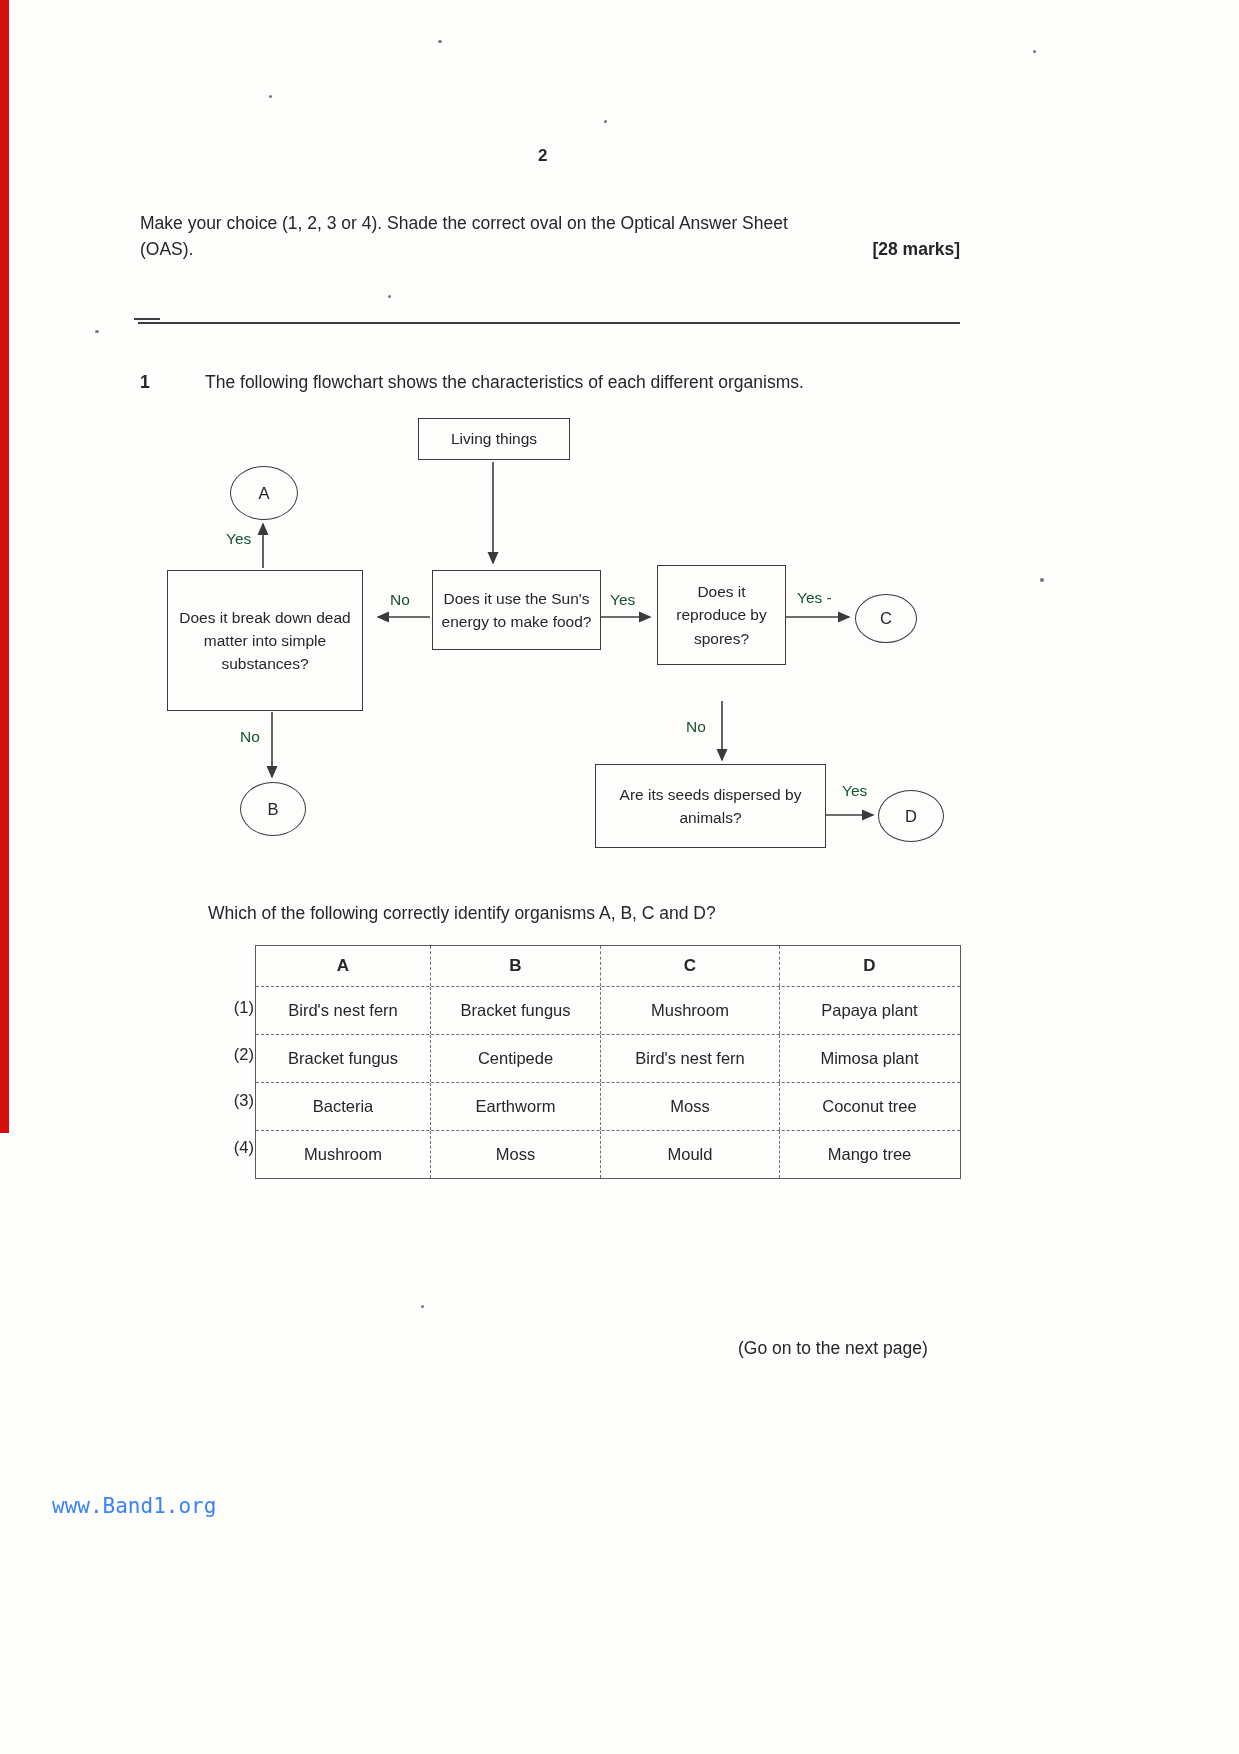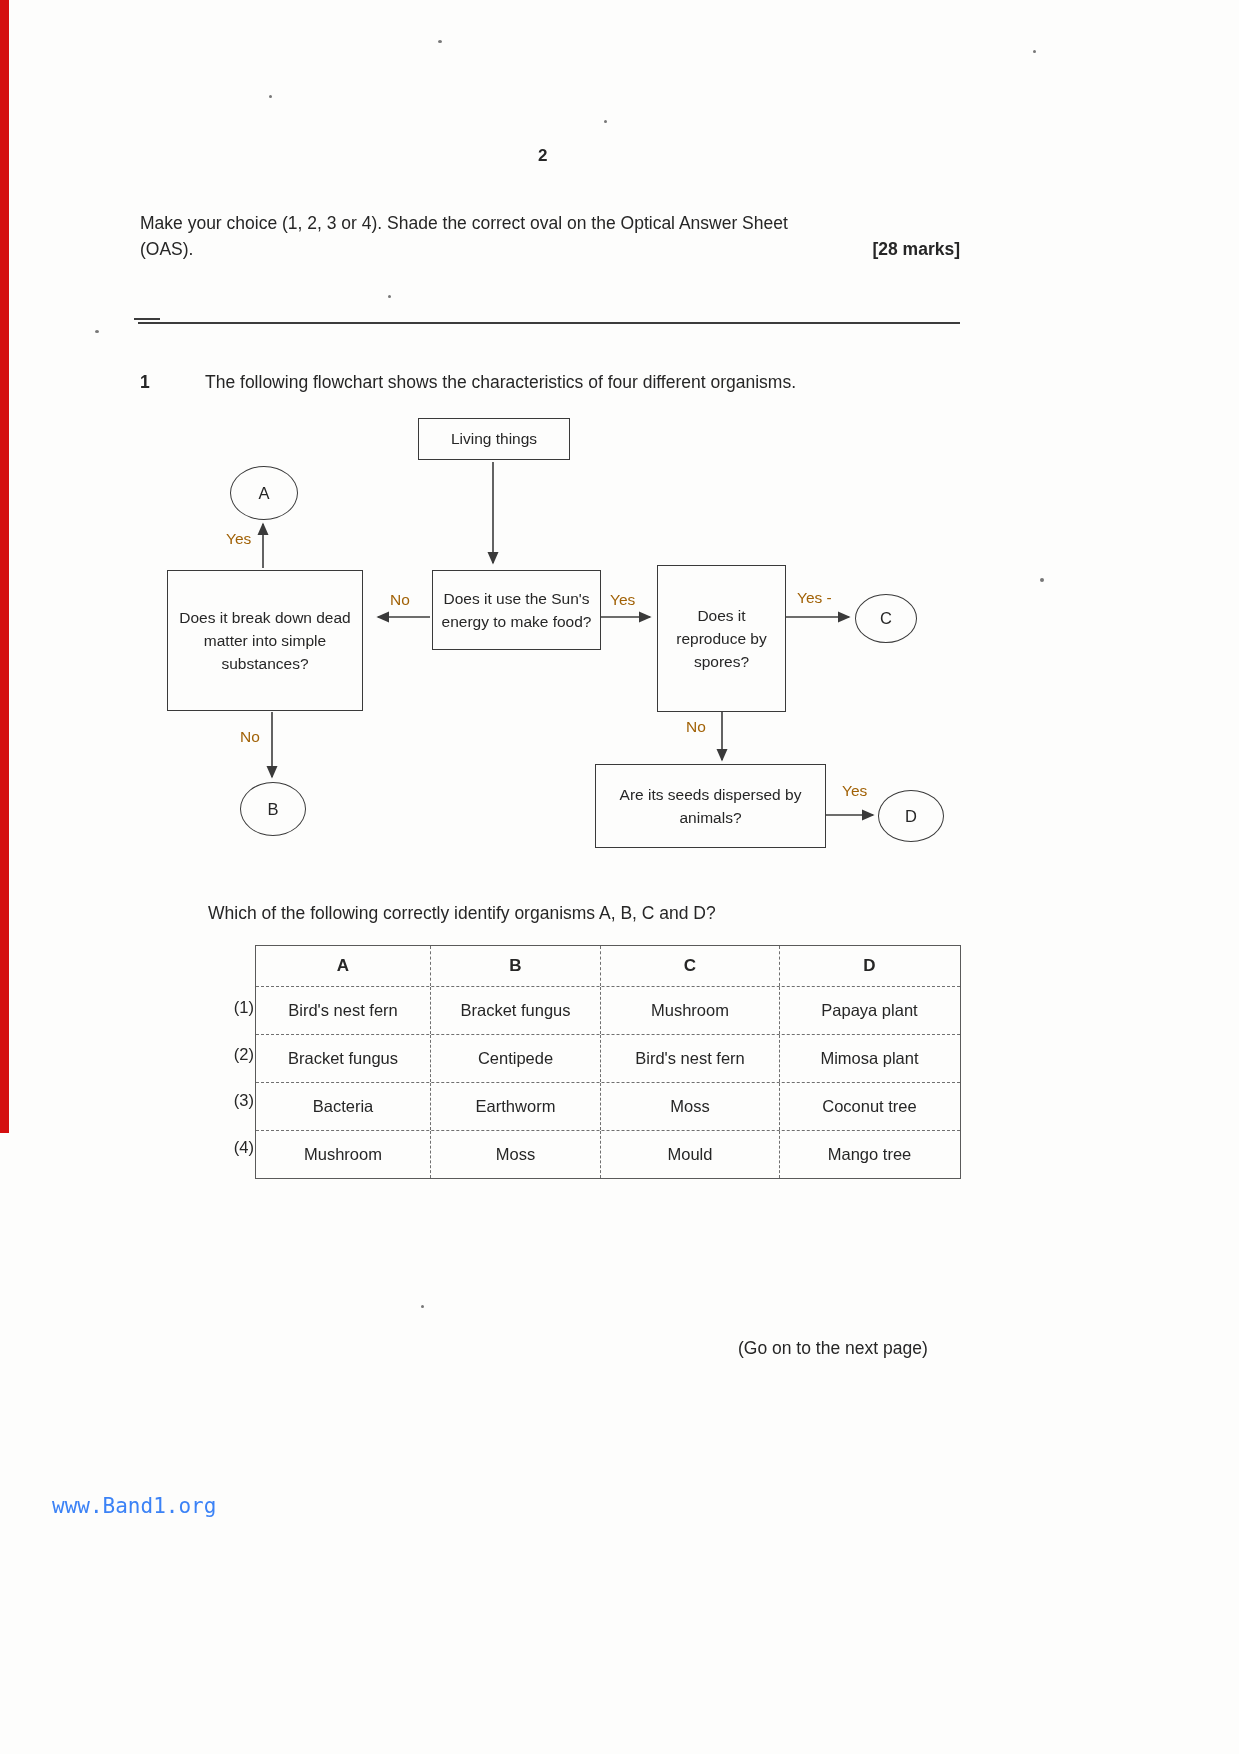--- a/index.html
+++ b/index.html
@@ -26,21 +26,21 @@
   .fc-box{
     position:absolute;border:1.6px solid #3a3a3a;background:#fdfdfc;
     font-size:15.5px;line-height:1.5;text-align:center;
     display:flex;align-items:center;justify-content:center;padding:4px 6px;box-sizing:border-box;
   }
   .fc-circle{
     position:absolute;border:1.6px solid #3a3a3a;border-radius:50%;
     display:flex;align-items:center;justify-content:center;
     font-size:16.5px;background:#fdfdfc;
   }
-  .fl-label{position:absolute;font-size:15.5px;color:#a16207;}
+  .fl-label{position:absolute;font-size:15.5px;color:#14532d;}
   .arrows{position:absolute;left:0;top:0;width:1239px;height:1754px;pointer-events:none;}
 
   
   .qtable{
     position:absolute;left:255px;top:945px;width:706px;
     border:1.5px solid #5a5a5a;box-sizing:border-box;background:#fdfdfc;
   }
   .trow{display:grid;grid-template-columns:175px 170px 179px 179px;height:47px;border-top:1px dashed #6f6f6f;}
   .trow.thead{height:40px;border-top:none;}
   .tcell{
@@ -68,21 +68,21 @@
     <div>Make your choice (1, 2, 3 or 4). Shade the correct oval on the Optical Answer Sheet</div>
     <div class="instr-line3">
       <span>(OAS).</span>
       <span class="marks">[28 marks]</span>
     </div>
   </div>
 
   <div class="divider"></div>
 
   <div class="q-number">1</div>
-  <div class="q-text">The following flowchart shows the characteristics of four different organisms.</div>
+  <div class="q-text">The following flowchart shows the characteristics of each different organisms.</div>
 
   <svg class="arrows" viewBox="0 0 1239 1754">
     <defs>
       <marker id="ah" markerWidth="9" markerHeight="8" refX="7" refY="3.5" orient="auto">
         <path d="M0,0 L8,3.5 L0,7 z" fill="#3a3a3a"></path>
       </marker>
     </defs>
     <g stroke="#3c3c3c" stroke-width="1.6" fill="none">
       <line x1="493" y1="462" x2="493" y2="563" marker-end="url(#ah)"></line>
       <line x1="430" y1="617" x2="378" y2="617" marker-end="url(#ah)"></line>
@@ -96,21 +96,21 @@
   </svg>
 
   <div class="fc-box" style="left:418px;top:418px;width:152px;height:42px;">Living things</div>
 
   <div class="fc-circle" style="left:230px;top:466px;width:66px;height:52px;">A</div>
 
   <div class="fc-box" style="left:167px;top:570px;width:196px;height:141px;">Does it break down dead matter into simple substances?</div>
 
   <div class="fc-box" style="left:432px;top:570px;width:169px;height:80px;">Does it use the Sun's energy to make food?</div>
 
-  <div class="fc-box" style="left:657px;top:565px;width:129px;height:147px;">Does it reproduce by spores?</div>
+  <div class="fc-box" style="left:657px;top:565px;width:129px;height:100px;">Does it reproduce by spores?</div>
 
   <div class="fc-circle" style="left:240px;top:782px;width:64px;height:52px;">B</div>
 
   <div class="fc-circle" style="left:855px;top:594px;width:60px;height:47px;">C</div>
 
   <div class="fc-box" style="left:595px;top:764px;width:231px;height:84px;">Are its seeds dispersed by animals?</div>
 
   <div class="fc-circle" style="left:878px;top:790px;width:64px;height:50px;">D</div>
 
   <div class="fl-label" style="left:226px;top:530px;">Yes</div>

